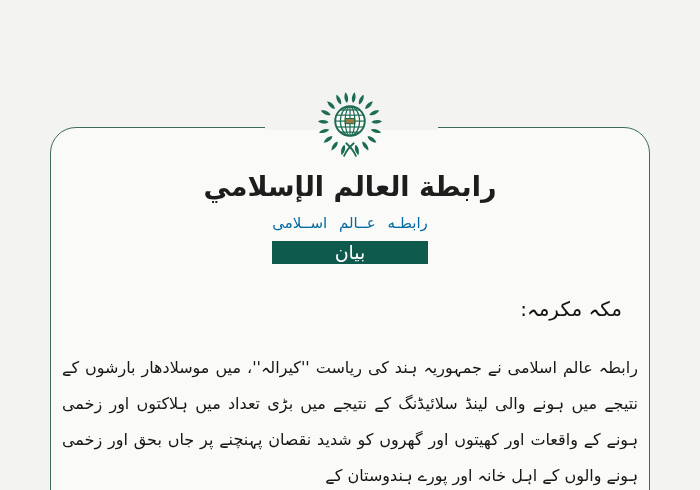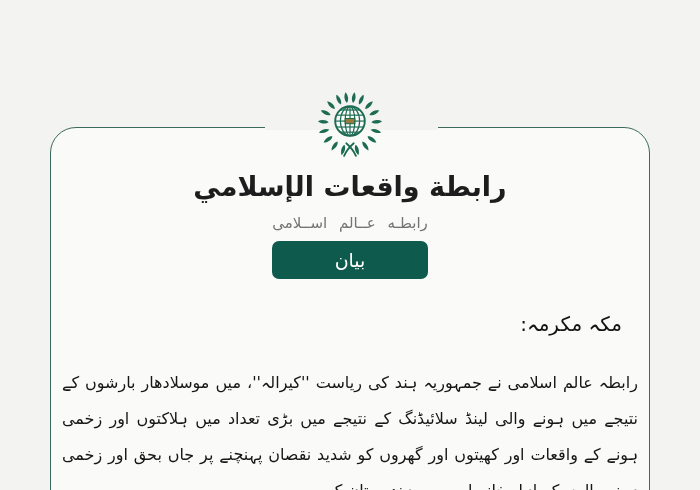--- a/index.html
+++ b/index.html
@@ -49,29 +49,29 @@
     font-weight: bold;
     line-height: 40px;
     color: #1d1d1d;
     letter-spacing: 0.5px;
   }
   .org-urdu {
     text-align: center;
     direction: rtl;
     font-size: 15px;
     line-height: 24px;
-    color: #737373;
+    color: #0369a1;
     margin-top: 4px;
     word-spacing: 7px;
   }
   .banner {
-    width: 156px; height: 38px;
+    width: 156px; height: 23px;
     margin: 6px auto 0 auto;
     background: #0e5a4d;
-    border-radius: 7px;
+    border-radius: 0;
     display: flex;
     align-items: center;
     justify-content: center;
   }
   .banner-label {
     color: #ffffff;
     font-size: 19px;
     line-height: 1;
     direction: rtl;
   }
@@ -95,21 +95,21 @@
   }
 </style>
 </head>
 <body>
 
 <div class="stage">
 
   <div class="card">
     <div class="card-inner">
 
-      <div class="org-calligraphy">رابطة واقعات الإسلامي</div>
+      <div class="org-calligraphy">رابطة العالم الإسلامي</div>
 
       <div class="org-urdu">رابطـه عــالم اســلامی</div>
 
       <div class="banner">
         <span class="banner-label">بيان</span>
       </div>
 
       <div class="dateline">مکہ مکرمہ:</div>
 
       <div class="body-text">رابطہ عالم اسلامی نے جمہوریہ ہند کی ریاست ''کیرالہ''، میں موسلادھار بارشوں کے نتیجے میں ہونے والی لینڈ سلائیڈنگ کے نتیجے میں بڑی تعداد میں ہلاکتوں اور زخمی ہونے کے واقعات اور کھیتوں اور گھروں کو شدید نقصان پہنچنے پر جاں بحق اور زخمی ہونے والوں کے اہل خانہ اور پورے ہندوستان کے</div>

